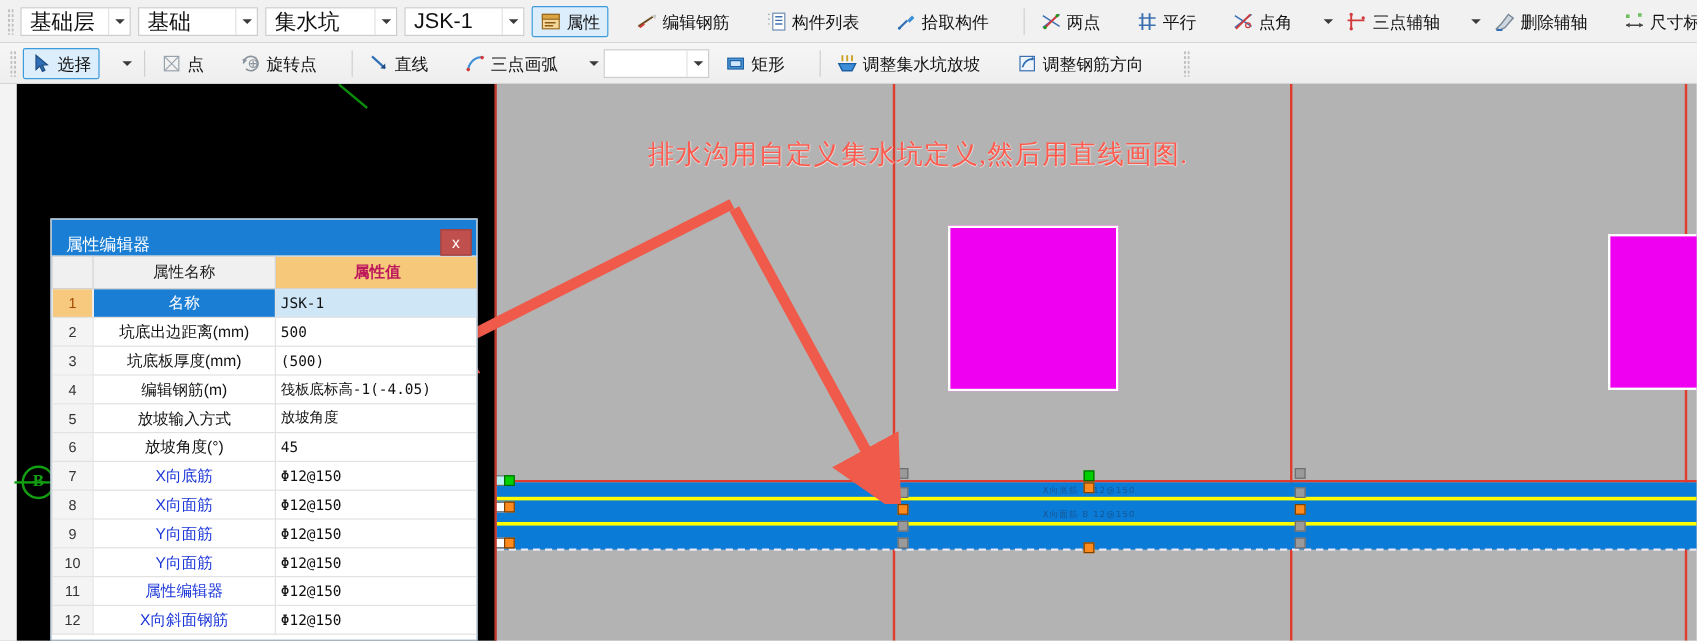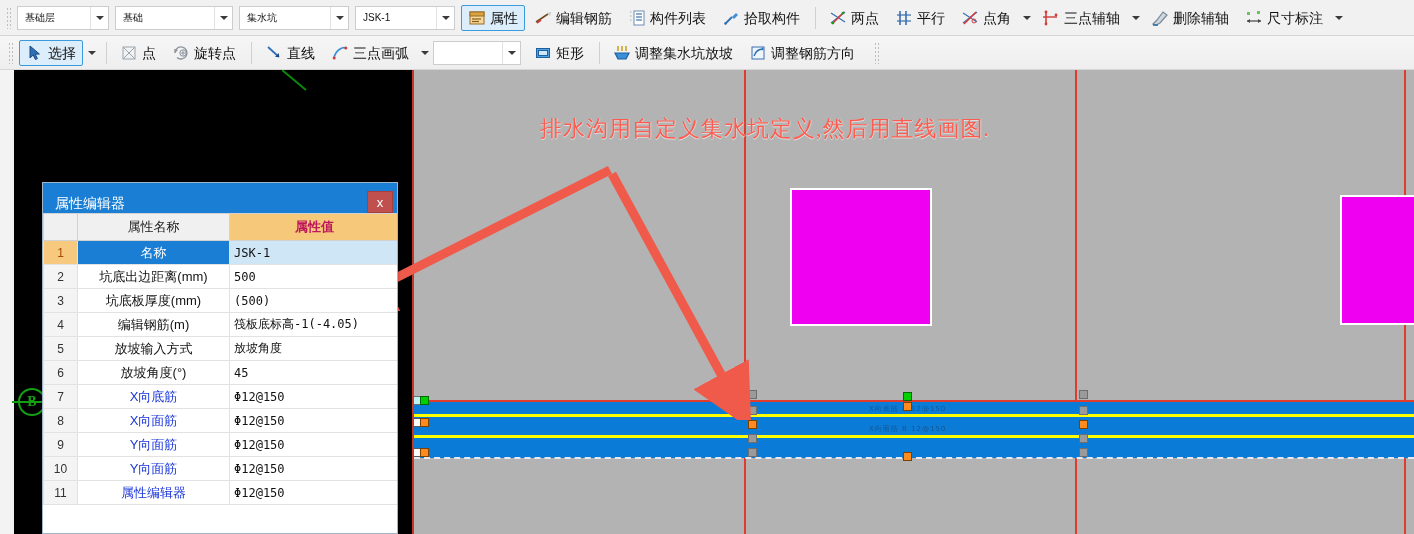--- a/index.html
+++ b/index.html
@@ -32,40 +32,40 @@
   }
   .vsep{width:1px;height:22px;background:#d0d0d0;margin:0 6px;flex:0 0 auto;}
 
   .combo{
     height:24px;min-width:74px;
     background:#ffffff;border:1px solid #cdcdcd;
     display:flex;align-items:center;
     margin-right:6px;flex:0 0 auto;box-sizing:border-box;
   }
   .combo .ctext{
-    padding:0 4px 0 7px;font-size:10px;color:#111;
+    padding:0 4px 0 7px;font-size:18px;color:#111;
     flex:1 1 auto;overflow:hidden;
   }
   .combo .carrow{
     width:17px;height:22px;display:flex;align-items:center;justify-content:center;
     border-left:1px solid #e2e2e2;
   }
   .caret{
     width:0;height:0;border-left:4px solid transparent;border-right:4px solid transparent;
     border-top:4px solid #3a3a3a;
   }
   .combo.w1{width:92px}
-  .combo.w2{width:118px}
+  .combo.w2{width:100px}
   .combo.w3{width:110px}
   .combo.w4{width:100px}
   .combo.blank{width:88px}
 
   .tbtn{
     height:26px;display:flex;align-items:center;gap:4px;
-    padding:0 6px;margin-right:2px;flex:0 0 auto;
+    padding:0 6px;margin-right:16px;flex:0 0 auto;
     font-size:14px;color:#111;cursor:default;border:1px solid transparent;
     box-sizing:border-box;
   }
   .tbtn.active{
     border:1px solid #3c9bdc;background:#dcedfb;border-radius:2px;
   }
   .tbtn .lbl{line-height:1;}
   .mini-caret{
     width:0;height:0;border-left:4px solid transparent;border-right:4px solid transparent;
     border-top:4px solid #3a3a3a;margin:0 4px 0 3px;flex:0 0 auto;
@@ -538,17 +538,22 @@
           <tr>
             <td class="idx">10</td>
             <td class="name link">Y向面筋</td>
             <td class="val">Φ12@150</td>
           </tr>
           <tr>
             <td class="idx">11</td>
             <td class="name link">属性编辑器</td>
             <td class="val">Φ12@150</td>
           </tr>
+          <tr>
+            <td class="idx">12</td>
+            <td class="name link">X向斜面钢筋</td>
+            <td class="val">Φ12@150</td>
+          </tr>
         </tbody>
     </table>
   </div>
 
 </div>
 
 </body></html>

